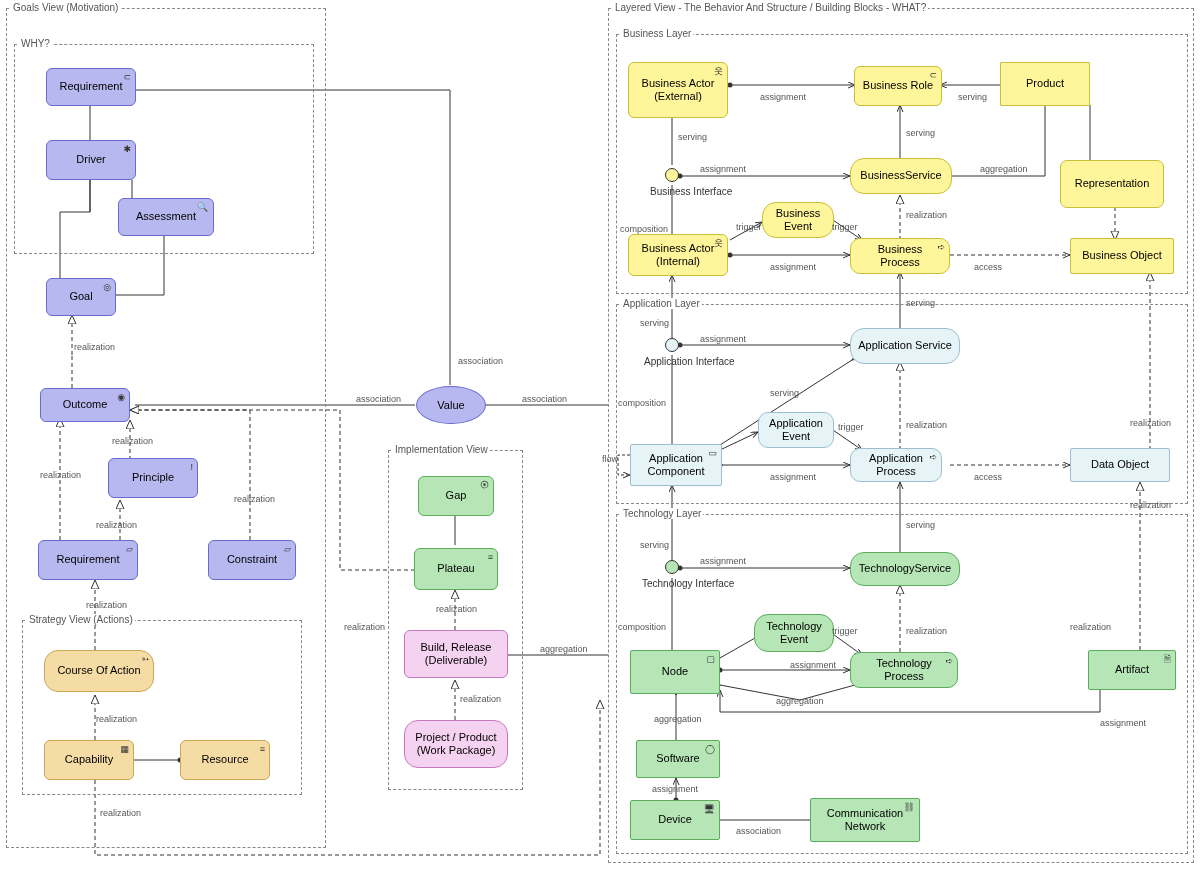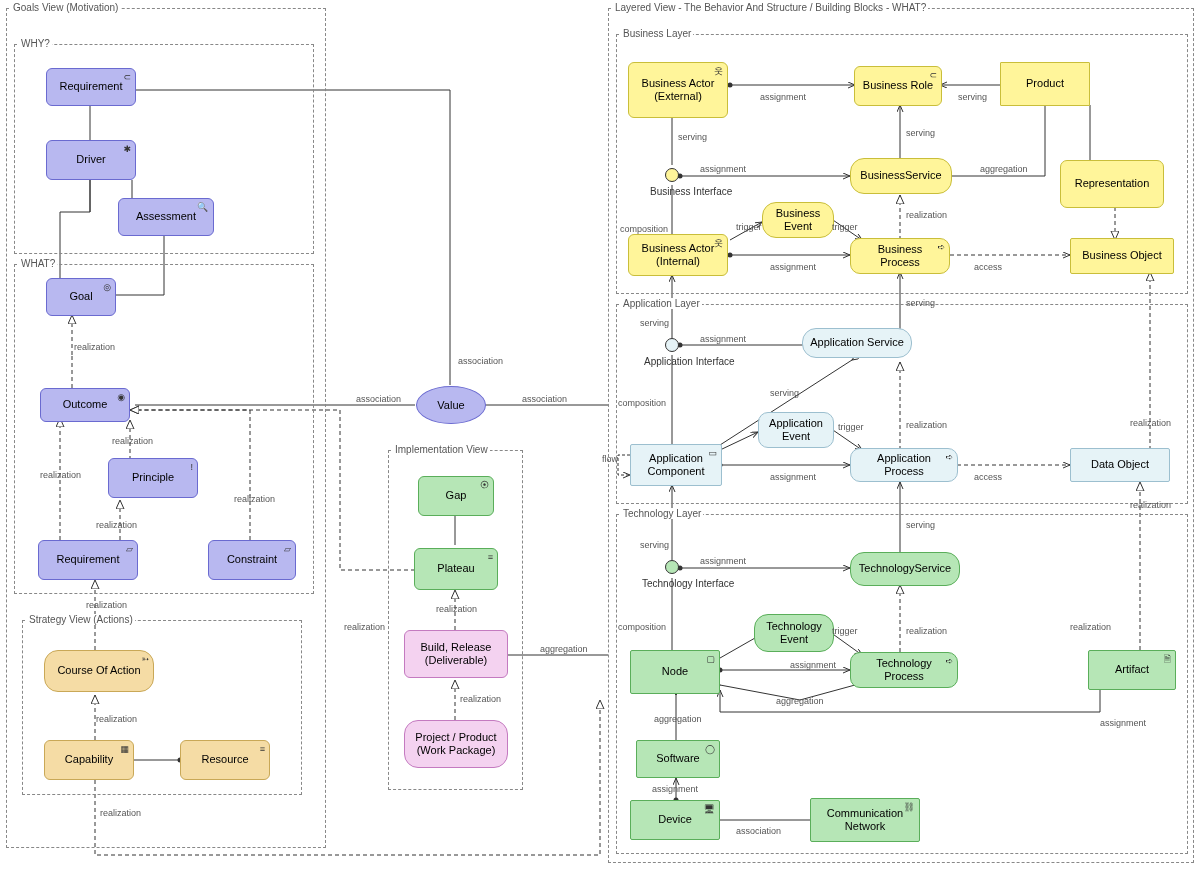--- a/index.html
+++ b/index.html
@@ -236,23 +236,20 @@
 
   <path d="M1100 685 L1100 712 L720 712 L720 690" stroke="#333" fill="none" marker-end="url(#arrow)" marker-start="url(#dot)"></path>
 </svg>
 
 <div class="frame" style="left:6px; top:8px; width:320px; height:840px;">
   <span class="frame-label">Goals View (Motivation)</span>
 </div>
 <div class="frame" style="left:14px; top:44px; width:300px; height:210px;">
   <span class="frame-label">WHY?</span>
 </div>
-<div class="frame" style="left:14px; top:264px; width:300px; height:330px;">
-  <span class="frame-label">WHAT?</span>
-</div>
 <div class="frame" style="left:22px; top:620px; width:280px; height:175px;">
   <span class="frame-label">Strategy View (Actions)</span>
 </div>
 <div class="frame" style="left:388px; top:450px; width:135px; height:340px;">
   <span class="frame-label">Implementation View</span>
 </div>
 <div class="frame" style="left:608px; top:8px; width:586px; height:855px;">
   <span class="frame-label">Layered View - The Behavior And Structure / Building Blocks - WHAT?</span>
 </div>
 <div class="frame" style="left:616px; top:34px; width:572px; height:260px;">
@@ -358,31 +355,31 @@
 <div class="node yellow" style="left:850px; top:238px; width:100px; height:36px; border-radius:10px;">
       <span>Business Process</span>
       <span class="icon">➪</span>
     </div>
 <div class="node yellow" style="left:1070px; top:238px; width:104px; height:36px; border-radius:2px;">
       <span>Business Object</span>
     </div>
 
 <div class="circle-node lightblue" style="left:665px; top:338px;"></div>
 <div class="small-label" style="left:644px; top:356px;text-align:center;">Application Interface</div>
-<div class="node lightblue rounded-lg" style="left:802px; top:328px; width:110px; height:30px;">
+<div class="node lightblue rounded-lg" style="left:850px; top:328px; width:110px; height:36px;">
       <span>Application Service</span>
     </div>
 <div class="node lightblue rounded-lg" style="left:758px; top:412px; width:76px; height:36px;border-radius:10px;">
       <span>Application Event</span>
     </div>
 <div class="node lightblue" style="left:630px; top:444px; width:92px; height:42px; border-radius:2px;">
       <span>Application Component</span>
       <span class="icon">▭</span>
     </div>
-<div class="node lightblue" style="left:850px; top:448px; width:108px; height:34px; border-radius:10px;">
+<div class="node lightblue" style="left:850px; top:448px; width:92px; height:34px; border-radius:10px;">
       <span>Application Process</span>
       <span class="icon">➪</span>
     </div>
 <div class="node lightblue" style="left:1070px; top:448px; width:100px; height:34px; border-radius:2px;">
       <span>Data Object</span>
     </div>
 
 <div class="circle-node green" style="left:665px; top:560px;"></div>
 <div class="small-label" style="left:642px; top:578px;">Technology Interface</div>
 <div class="node green rounded-lg" style="left:850px; top:552px; width:110px; height:34px;">

